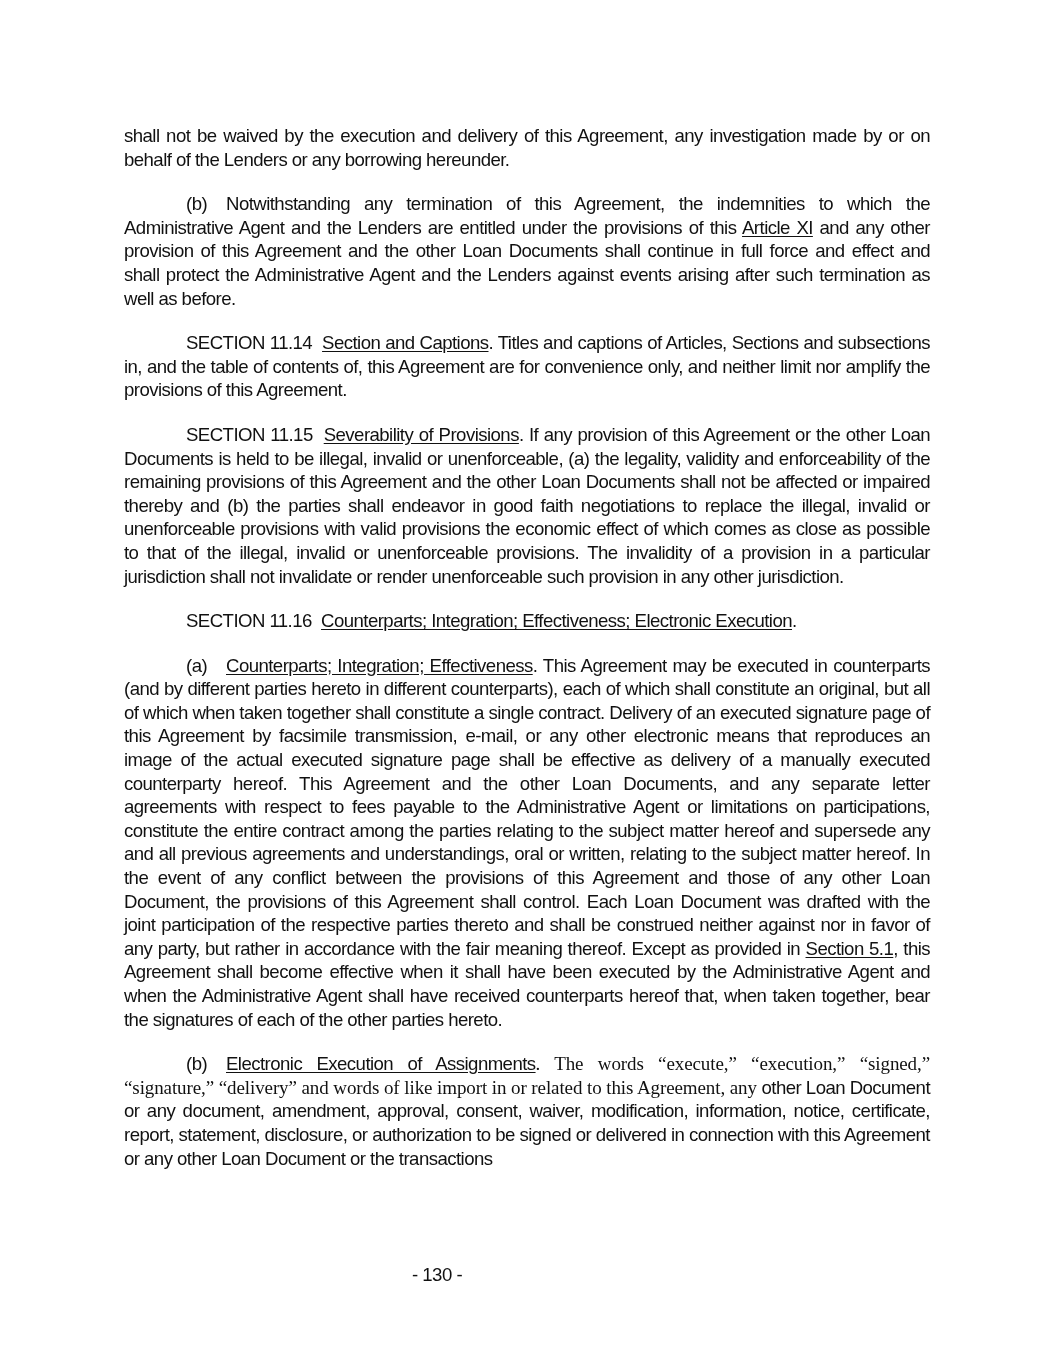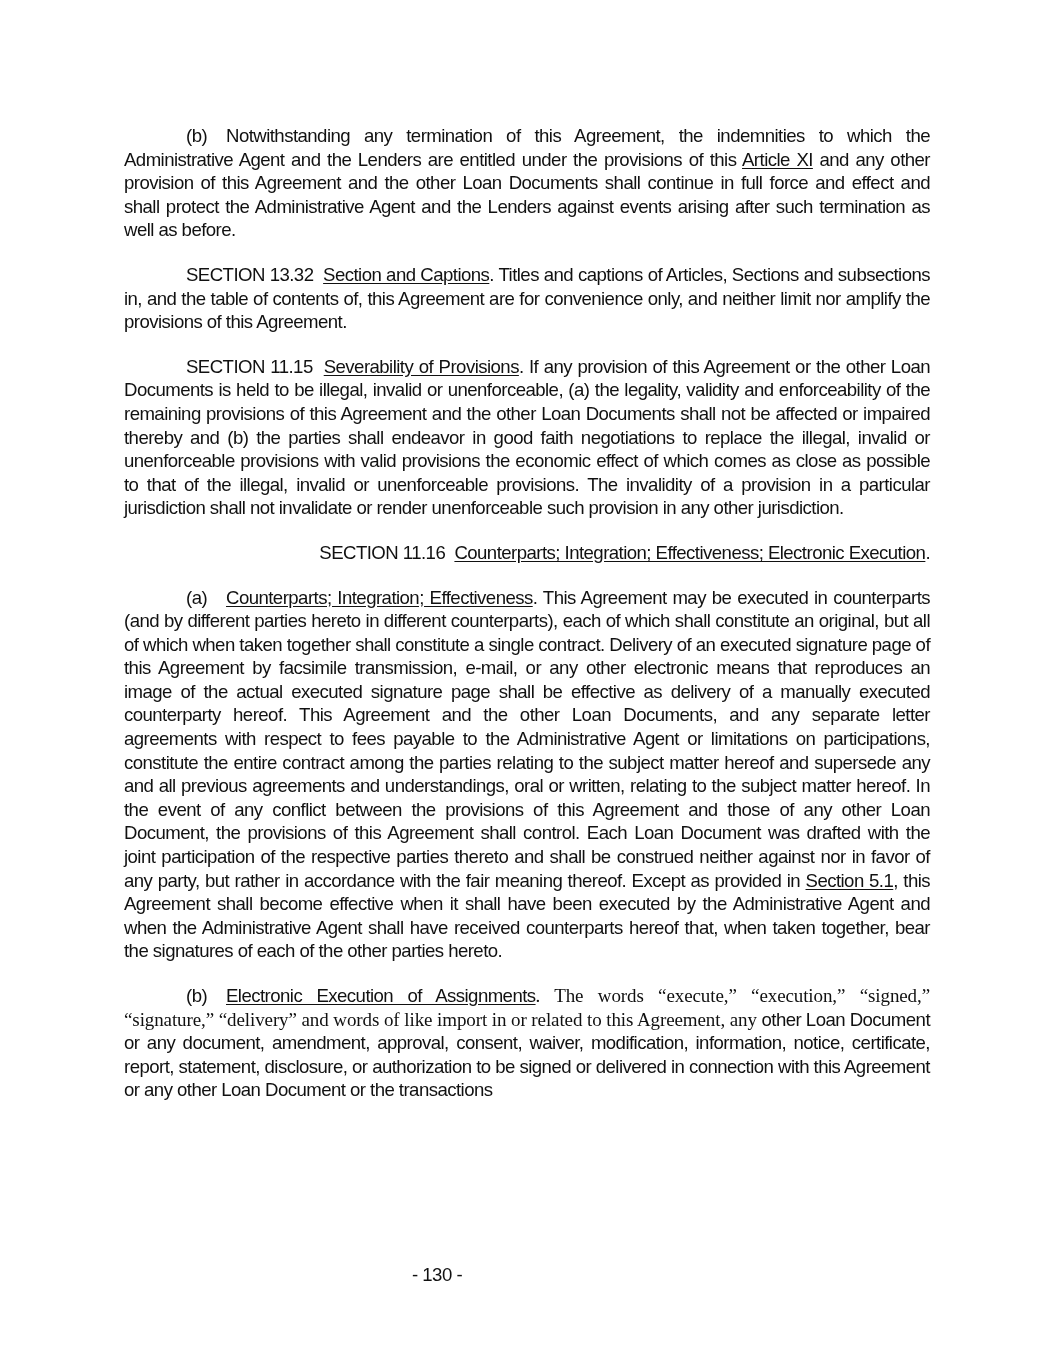--- a/index.html
+++ b/index.html
@@ -8,36 +8,37 @@
     position: absolute; left: 124px; top: 124px; width: 806px;
     font-family: "Liberation Sans", sans-serif;
     font-size: 18.6px; line-height: 23.6px; color: #111111;
     letter-spacing: -0.55px;
   }
   p { margin: 0 0 21px 0; text-align: justify; }
   .indent { text-indent: 62px; }
   .tab { display: inline-block; width: 40px; text-indent: 0; }
   u { text-underline-offset: 2px; }
   .serif { font-family: "Liberation Serif", serif; letter-spacing: -0.1px; font-size: 19px; }
-  .center { text-align: right; }
+  .center { text-align: left; }
   .pagenum {
     position: absolute; top: 1264px; left: 0; width: 874px; text-align: center;
     font-family: "Liberation Sans", sans-serif; font-size: 18.6px; color: #111;
     letter-spacing: -0.5px;
   }
 </style>
 </head>
 <body>
 
 <div class="page">
 
+  <p>shall not be waived by the execution and delivery of this Agreement, any investigation made by or on behalf of the Lenders or any borrowing hereunder.</p>
 
   <p class="indent"><span class="tab">(b)</span><span>Notwithstanding any termination of this Agreement, the indemnities to which the Administrative Agent and the Lenders are entitled under the provisions of this </span><u>Article XI</u><span> and any other provision of this Agreement and the other Loan Documents shall continue in full force and effect and shall protect the Administrative Agent and the Lenders against events arising after such termination as well as before.</span></p>
 
-  <p class="indent"><span>SECTION 13.32</span>&nbsp;&nbsp;<u>Section and Captions</u><span>.  Titles and captions of Articles, Sections and subsections in, and the table of contents of, this Agreement are for convenience only, and neither limit nor amplify the provisions of this Agreement.</span></p>
+  <p class="indent"><span>SECTION 11.14</span>&nbsp;&nbsp;<u>Section and Captions</u><span>.  Titles and captions of Articles, Sections and subsections in, and the table of contents of, this Agreement are for convenience only, and neither limit nor amplify the provisions of this Agreement.</span></p>
 
   <p class="indent"><span>SECTION 11.15</span>&nbsp;&nbsp;<u>Severability of Provisions</u><span>.  If any provision of this Agreement or the other Loan Documents is held to be illegal, invalid or unenforceable, (a) the legality, validity and enforceability of the remaining provisions of this Agreement and the other Loan Documents shall not be affected or impaired thereby and (b) the parties shall endeavor in good faith negotiations to replace the illegal, invalid or unenforceable provisions with valid provisions the economic effect of which comes as close as possible to that of the illegal, invalid or unenforceable provisions. The invalidity of a provision in a particular jurisdiction shall not invalidate or render unenforceable such provision in any other jurisdiction.</span></p>
 
   <p class="indent center"><span>SECTION 11.16</span>&nbsp;&nbsp;<u>Counterparts; Integration; Effectiveness; Electronic Execution</u><span>.</span></p>
 
   <p class="indent"><span class="tab">(a)</span><u>Counterparts; Integration; Effectiveness</u><span>.  This Agreement may be executed in counterparts (and by different parties hereto in different counterparts), each of which shall constitute an original, but all of which when taken together shall constitute a single contract. Delivery of an executed signature page of this Agreement by facsimile transmission, e-mail, or any other electronic means that reproduces an image of the actual executed signature page shall be effective as delivery of a manually executed counterparty hereof.  This Agreement and the other Loan Documents, and any separate letter agreements with respect to fees payable to the Administrative Agent or limitations on participations, constitute the entire contract among the parties relating to the subject matter hereof and supersede any and all previous agreements and understandings, oral or written, relating to the subject matter hereof.  In the event of any conflict between the provisions of this Agreement and those of any other Loan Document, the provisions of this Agreement shall control.  Each Loan Document was drafted with the joint participation of the respective parties thereto and shall be construed neither against nor in favor of any party, but rather in accordance with the fair meaning thereof.  Except as provided in </span><u>Section 5.1</u><span>, this Agreement shall become effective when it shall have been executed by the Administrative Agent and when the Administrative Agent shall have received counterparts hereof that, when taken together, bear the signatures of each of the other parties hereto.</span></p>
 
   <p class="indent"><span class="tab">(b)</span><u>Electronic Execution of Assignments</u><span class="serif">.  The words “execute,” “execution,” “signed,” “signature,” “delivery” and words of like import in or related to this Agreement, any</span><span> other Loan Document or any document, amendment, approval, consent, waiver, modification, information, notice, certificate, report, statement, disclosure, or authorization to be signed or delivered in connection with this Agreement or any other Loan Document or the transactions</span></p>
 
 </div>

